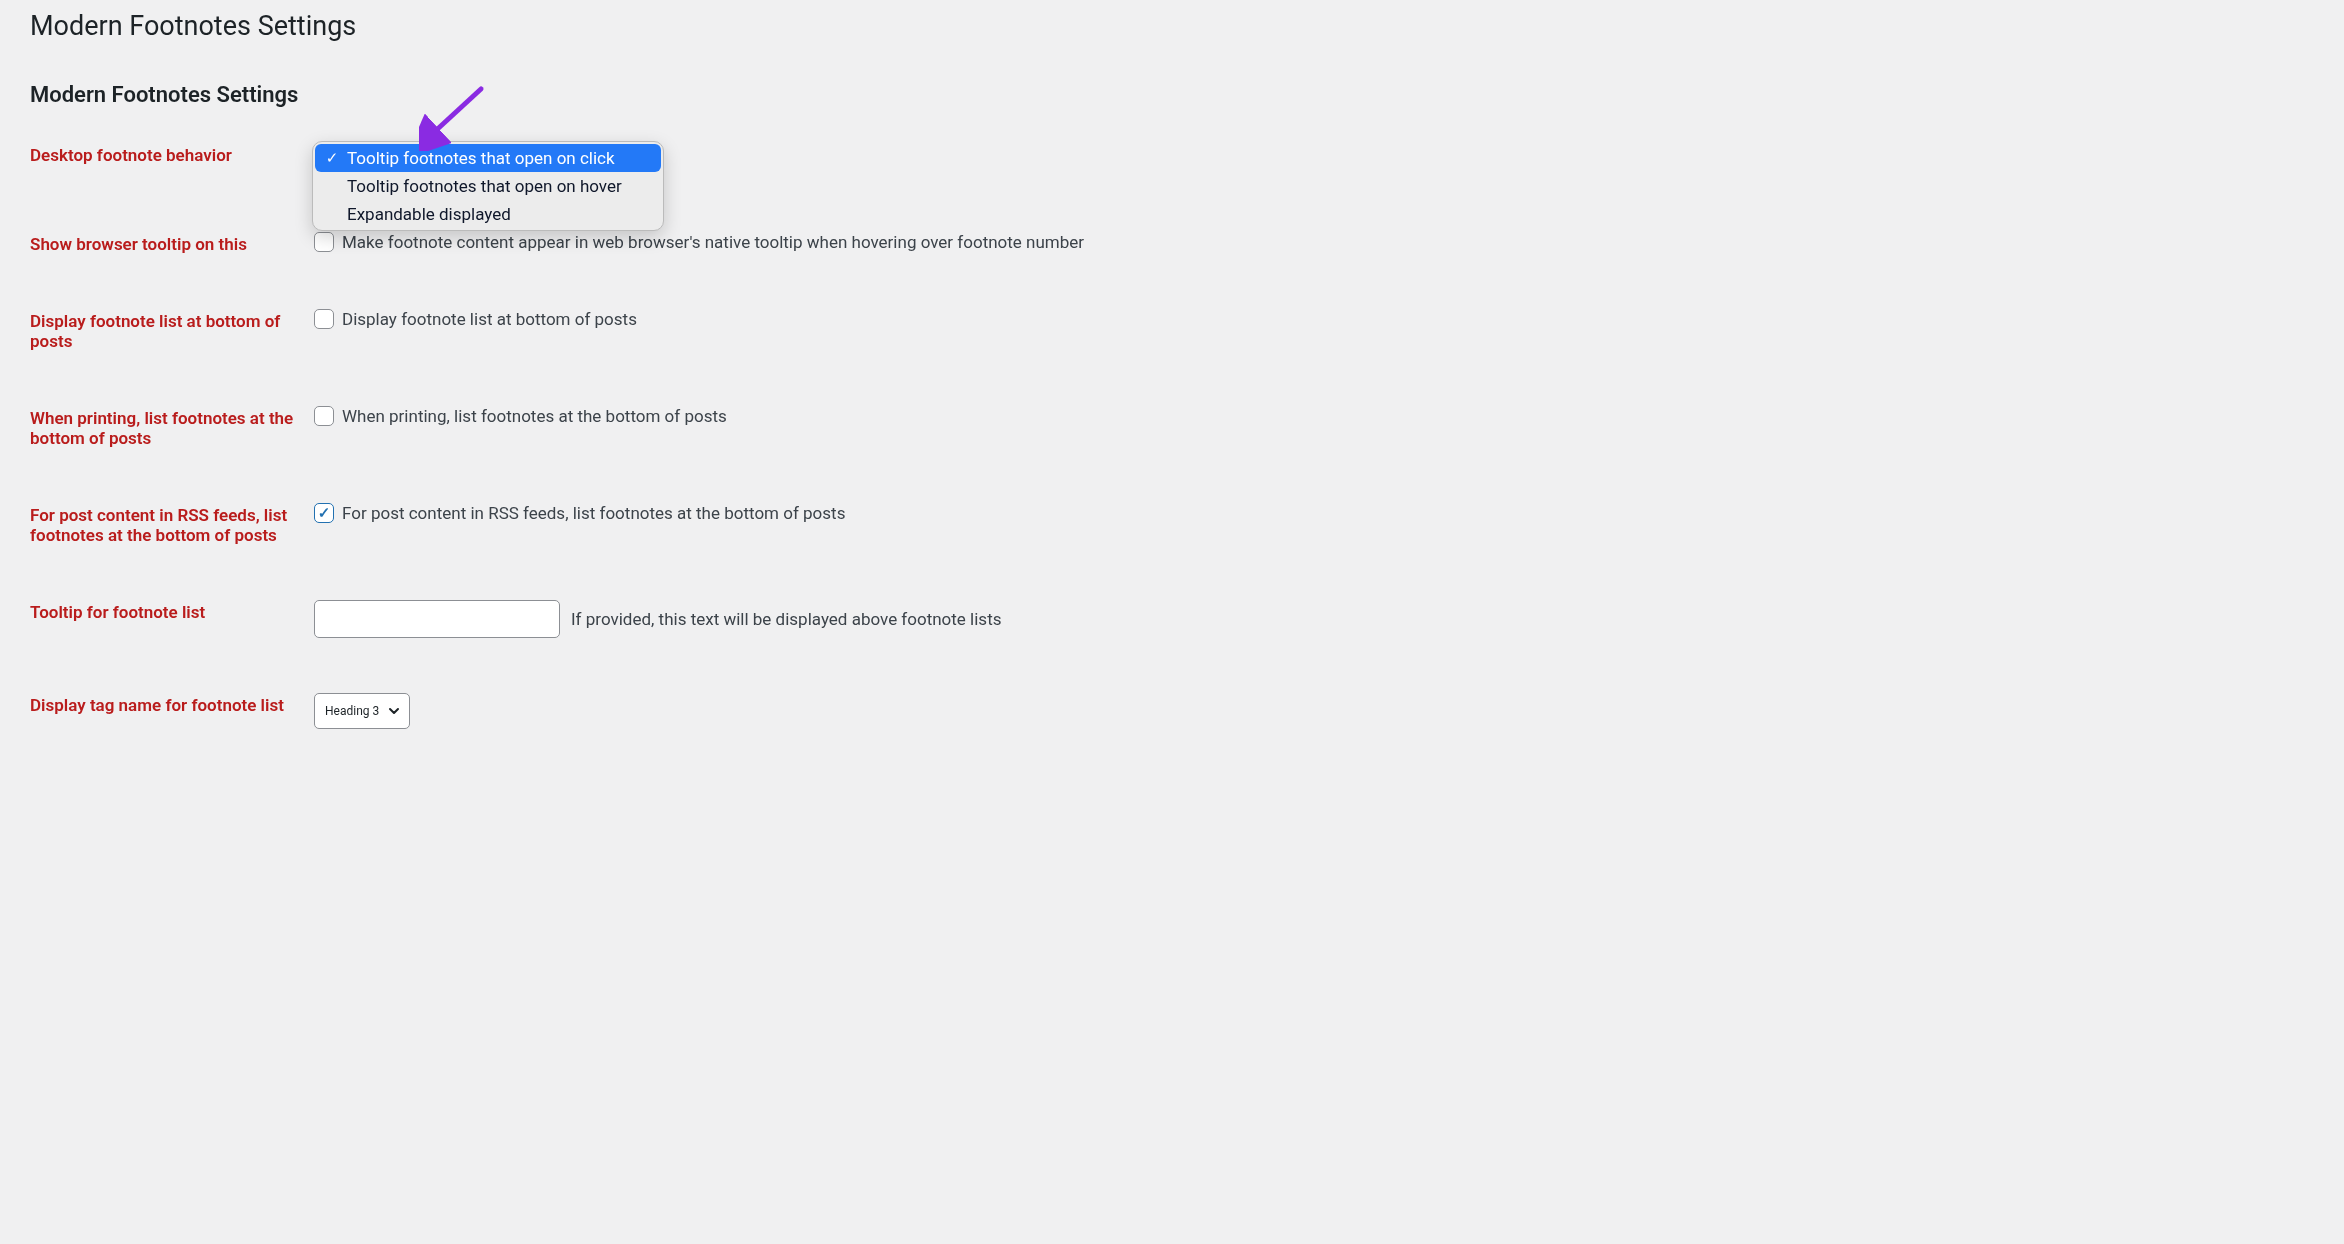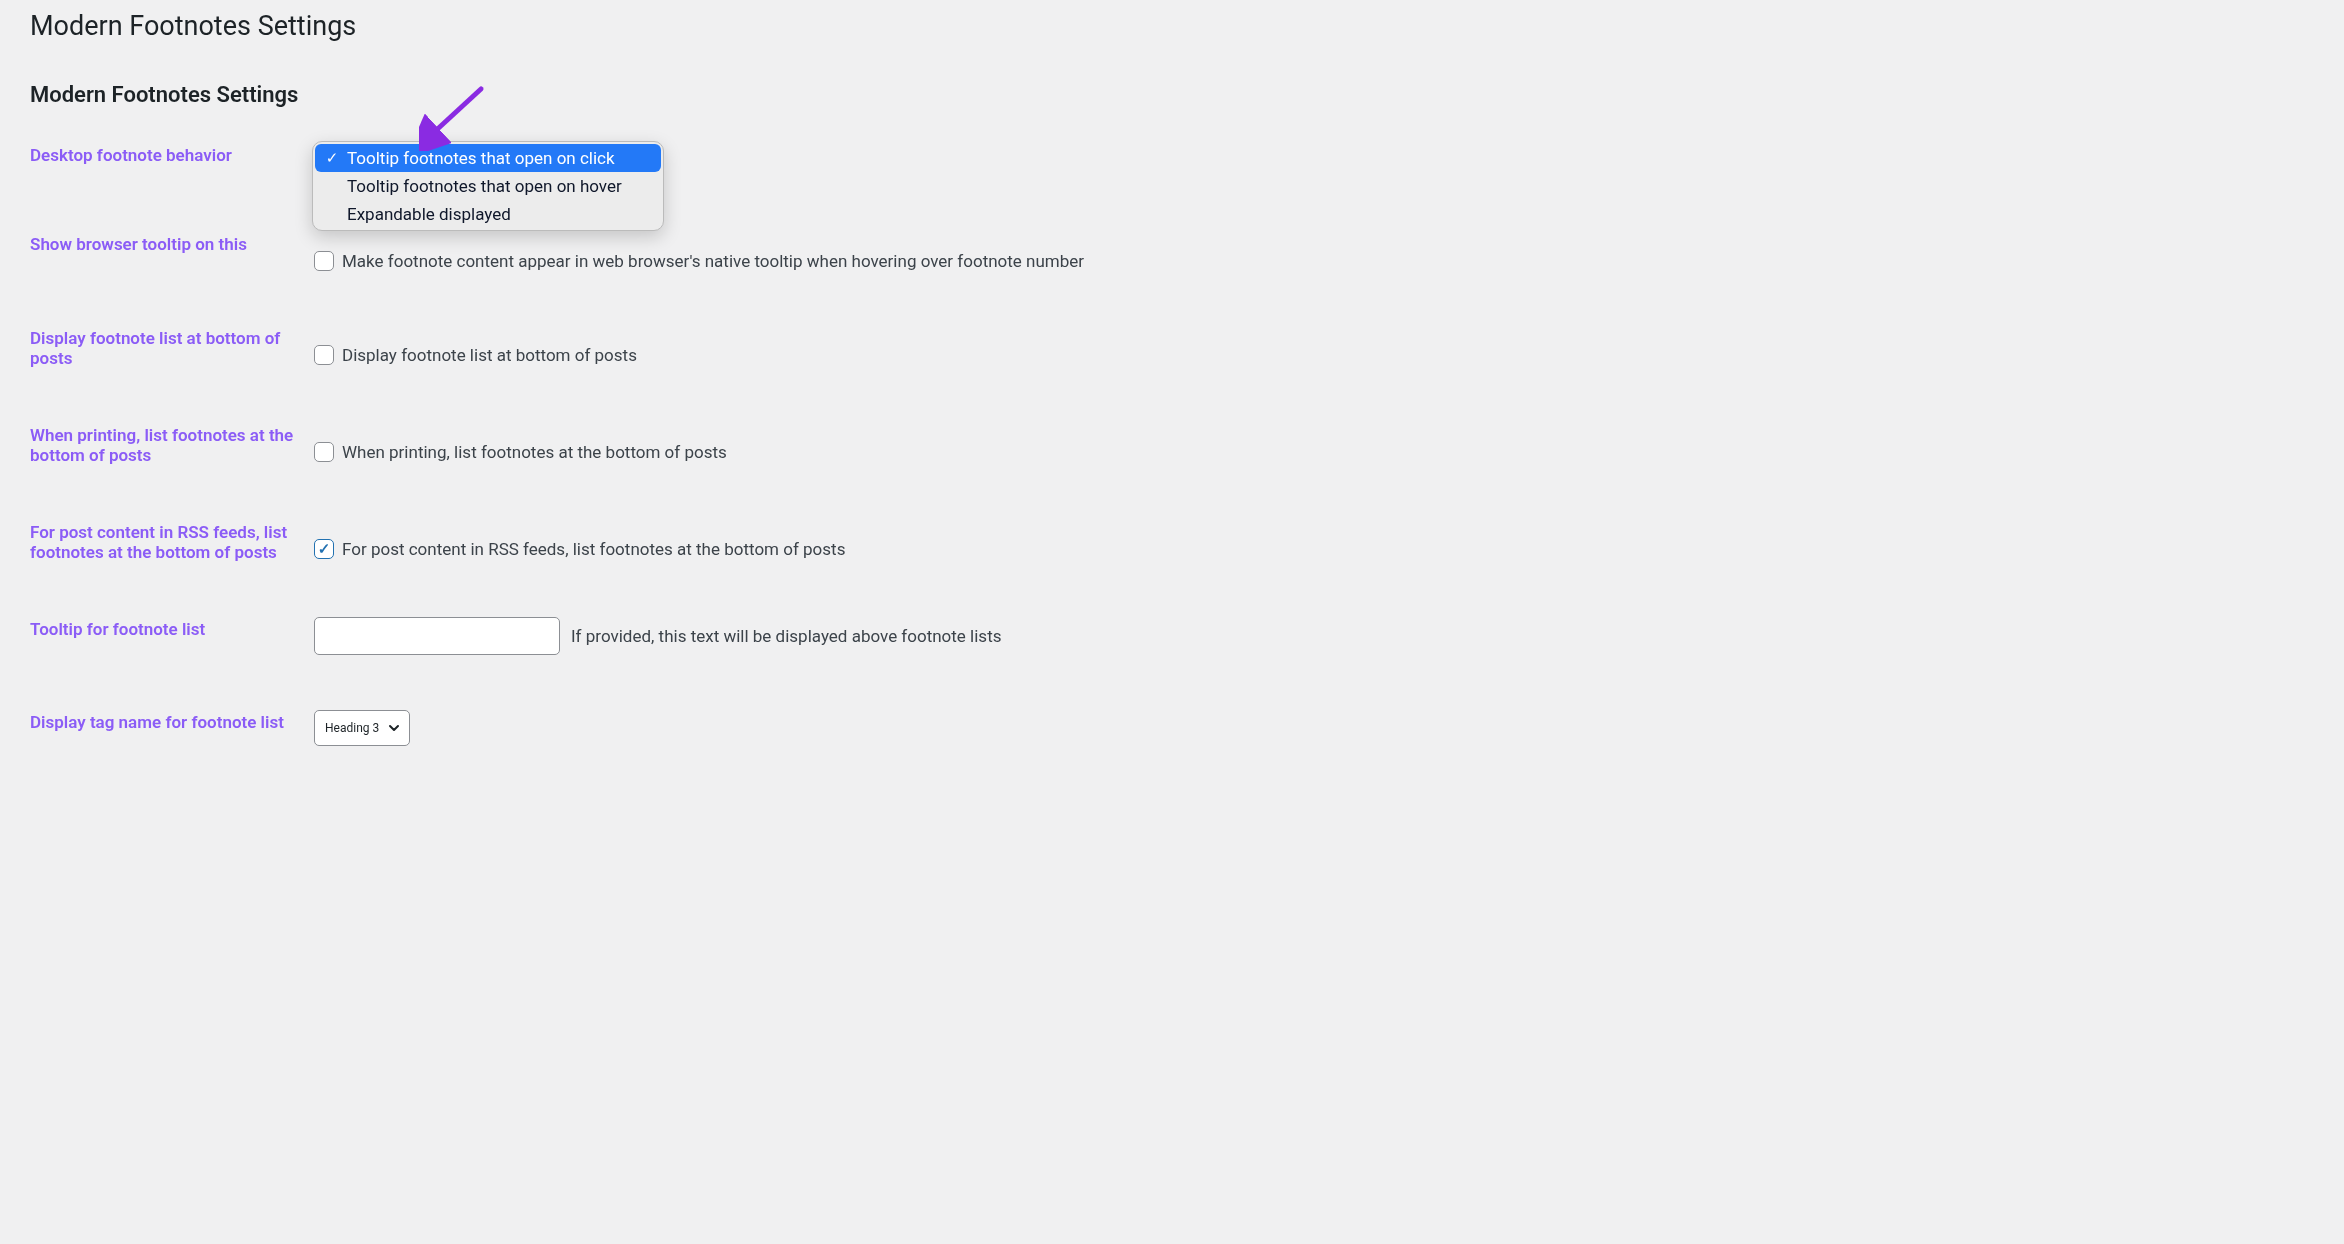--- a/index.html
+++ b/index.html
@@ -31,21 +31,21 @@
     .form-row {
       display: flex;
       margin-bottom: 55px;
       align-items: flex-start;
     }
     .form-label {
       width: 284px;
       flex-shrink: 0;
       font-weight: 600;
       font-size: 17px;
-      color: #8b5cf6;
+      color: #b91c1c;
       padding-top: 2px;
       padding-right: 6px;
     }
     .form-control {
       flex: 1;
       display: flex;
       align-items: center;
       gap: 8px;
     }
     .dropdown-container {
@@ -93,21 +93,20 @@
       background: white;
       font-size: 16px;
       width: 355px;
       height: 34px;
       visibility: hidden;
     }
     .checkbox-wrapper {
       display: flex;
       align-items: center;
       gap: 8px;
-      margin-top: 19px;
     }
     .checkbox {
       width: 20px;
       height: 20px;
       border: 1.5px solid #8c8f94;
       border-radius: 5px;
       background: white;
       display: inline-flex;
       align-items: center;
       justify-content: center;

